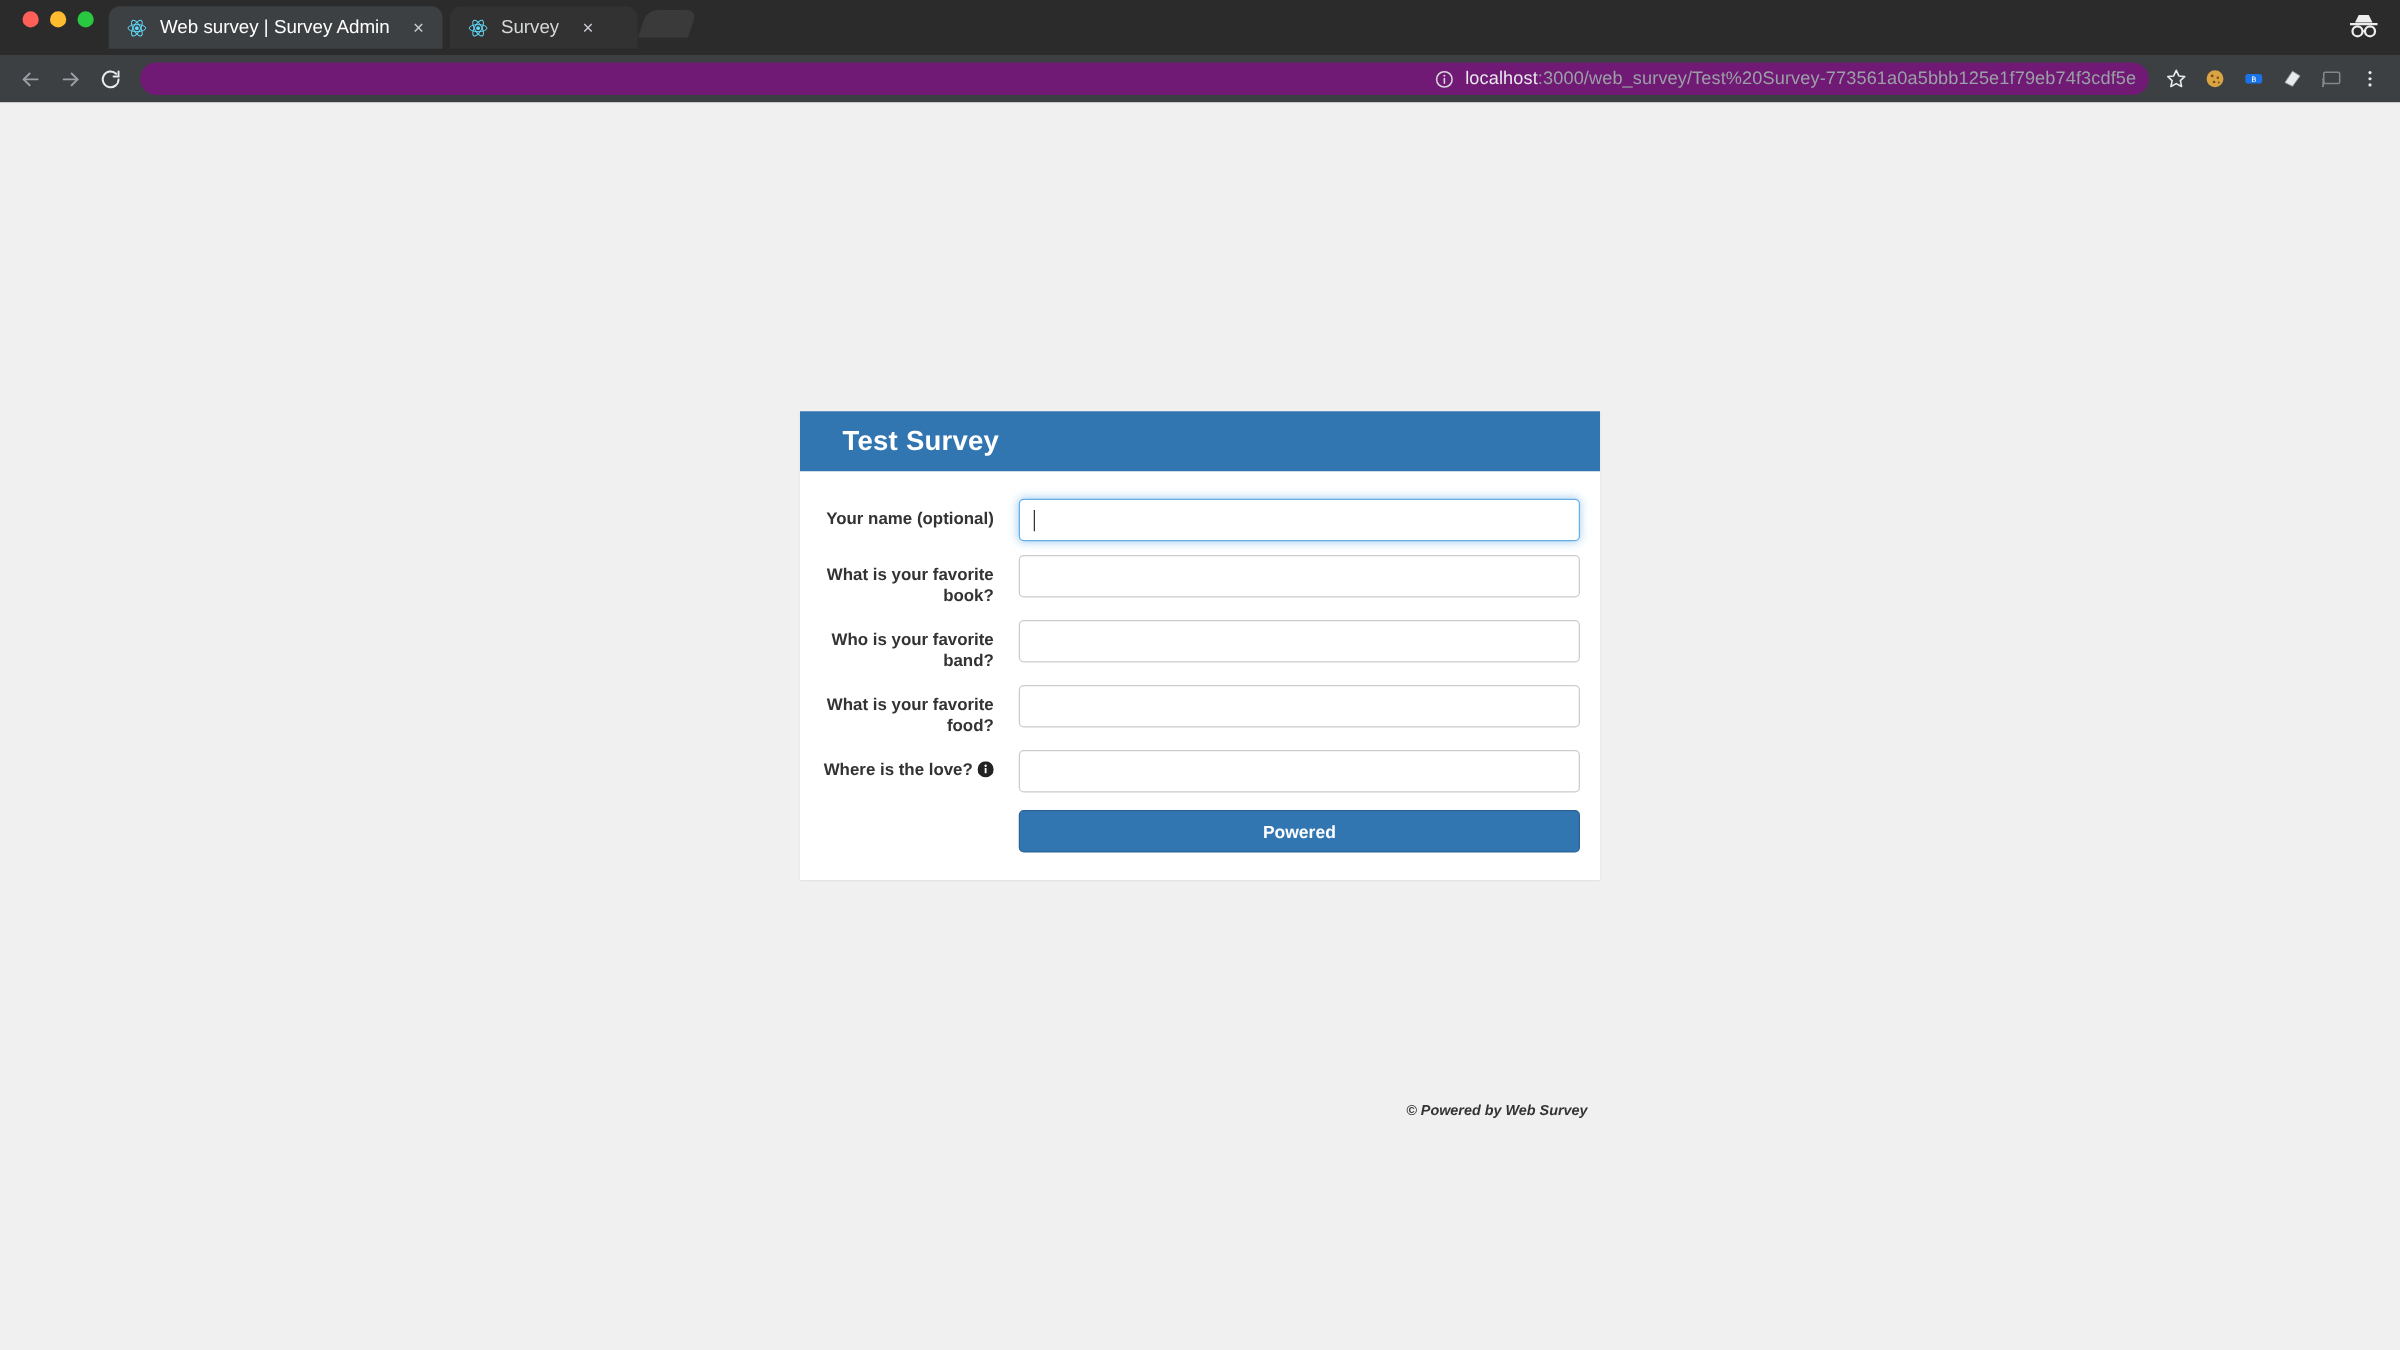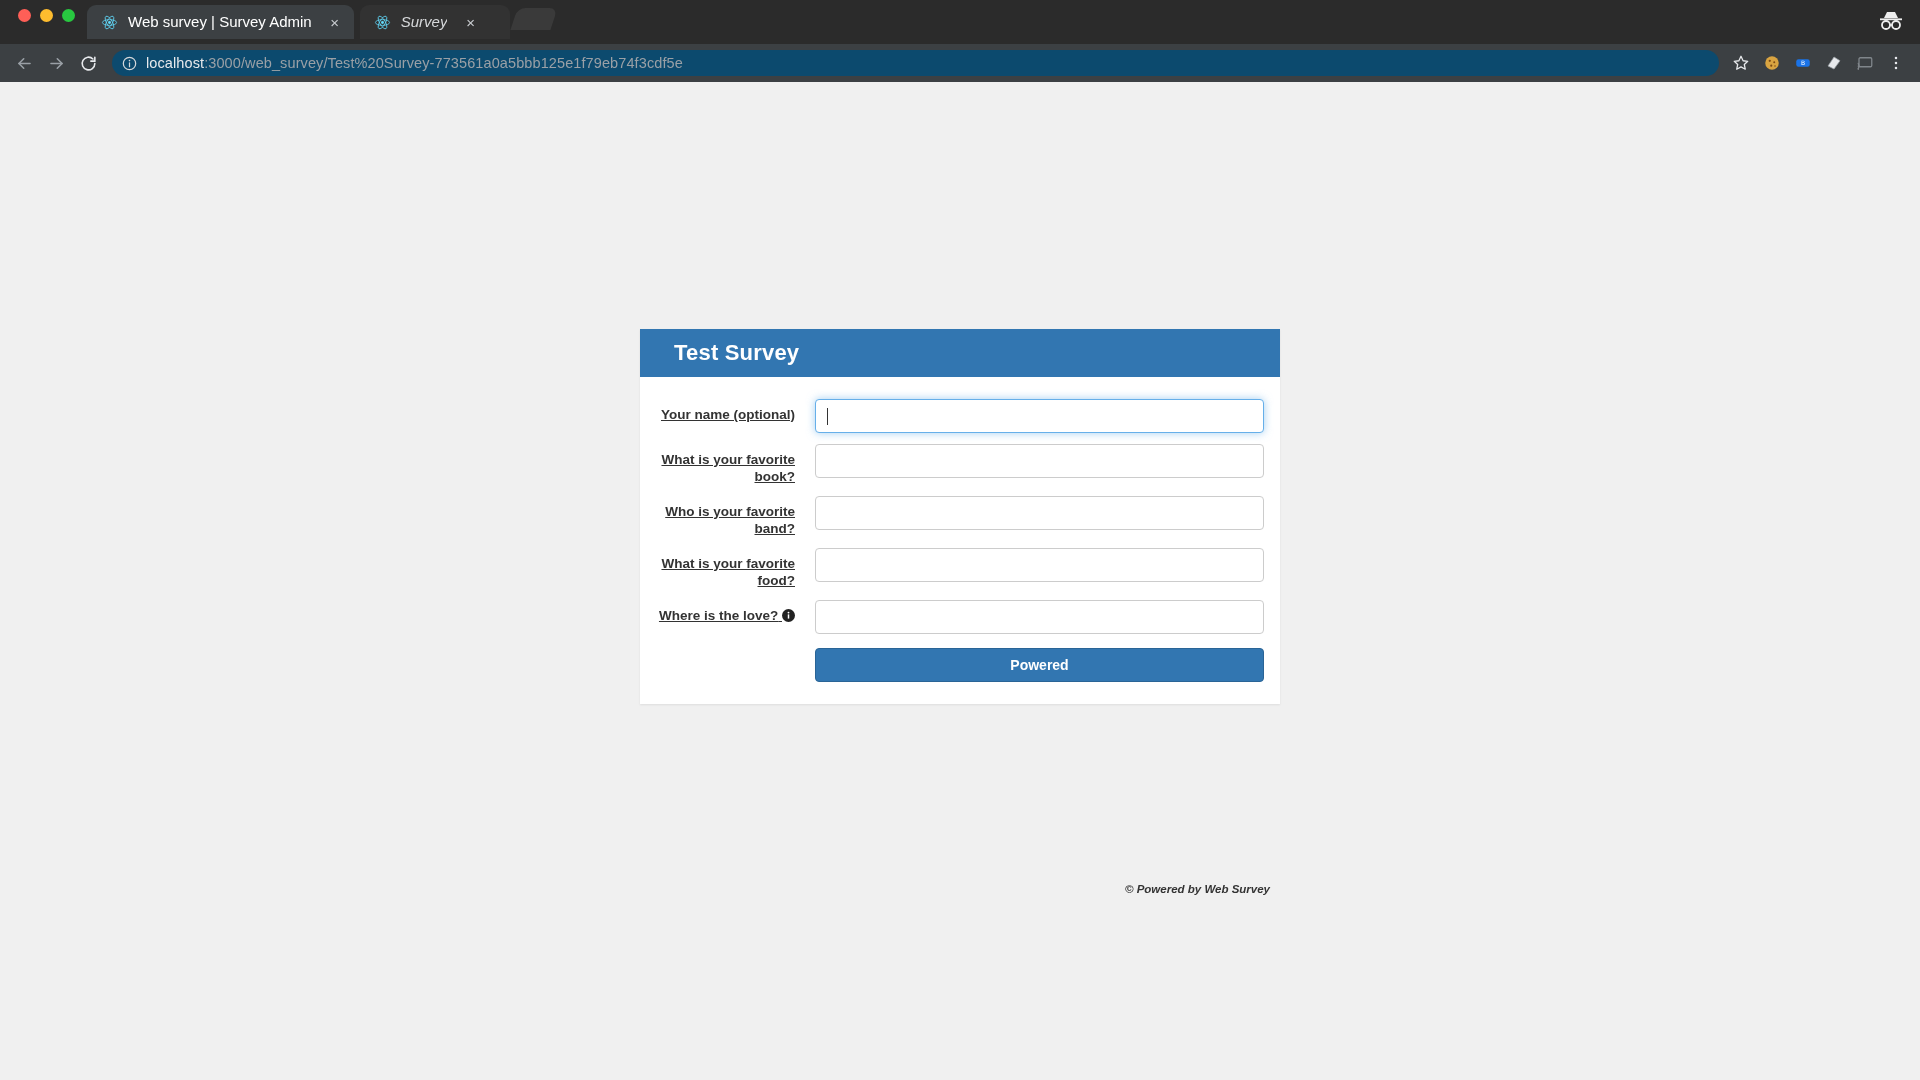--- a/index.html
+++ b/index.html
@@ -36,21 +36,21 @@
     display: flex; align-items: center;
     padding: 0 10px 0 14px;
     min-width: 150px;
     position: relative;
     color: #c8cbcf;
     font-size: 15px;
     border-top-left-radius: 9px;
     border-top-right-radius: 9px;
   }
   .tab.active { background: #3c4043; color: #ffffff; }
-  .tab.inactive { background: #323232; color: #d6d8da; font-style: italic; }
+  .tab.inactive { background: #323232; color: #d6d8da; }
   .tab-favicon {
     width: 17px; height: 17px; margin-right: 10px;
     flex: 0 0 17px; display: block;
   }
   .tab-title {
     white-space: nowrap; overflow: hidden; text-overflow: ellipsis;
     max-width: 185px; font-size: 15px; line-height: 20px;
   }
   .tab-close {
     margin-left: 14px; width: 18px; height: 18px;
@@ -78,24 +78,25 @@
     flex: 0 0 38px;
   }
   .navbtn {
     width: 28px; height: 28px; margin-right: 4px;
     display: flex; align-items: center; justify-content: center;
     color: #9aa0a6; border-radius: 50%;
   }
   .navbtn.enabled { color: #e8eaed; }
   .omnibox {
     flex: 1 1 auto; height: 26px;
-    background: #0c4a6e; border-radius: 13px;
+    background: #701a75; border-radius: 13px;
     display: flex; align-items: center;
     padding: 0 10px; margin: 0 8px 0 6px;
     min-width: 0;
+    justify-content: flex-end;
   }
   .omnibox-info {
     width: 15px; height: 15px; flex: 0 0 15px; margin-right: 9px;
     color: #d5d8db;
   }
   .url {
     font-size: 14.5px; color: #9aa0a6;
     white-space: nowrap; overflow: hidden; text-overflow: ellipsis;
     letter-spacing: .1px;
   }
@@ -144,21 +145,20 @@
   .form-label {
     width: 175px;
     flex: 0 0 175px;
     text-align: right;
     padding-right: 20px;
     padding-top: 7px;
     font-size: 13.5px;
     font-weight: bold;
     color: #333333;
     line-height: 17px;
-    text-decoration: underline;
   }
   .form-control-wrap { flex: 1 1 auto; padding-right: 16px; }
   .form-input {
     display: block;
     width: 449px;
     height: 34px;
     border: 1px solid #cccccc;
     border-radius: 4px;
     background: #ffffff;
     padding: 0 10px;

